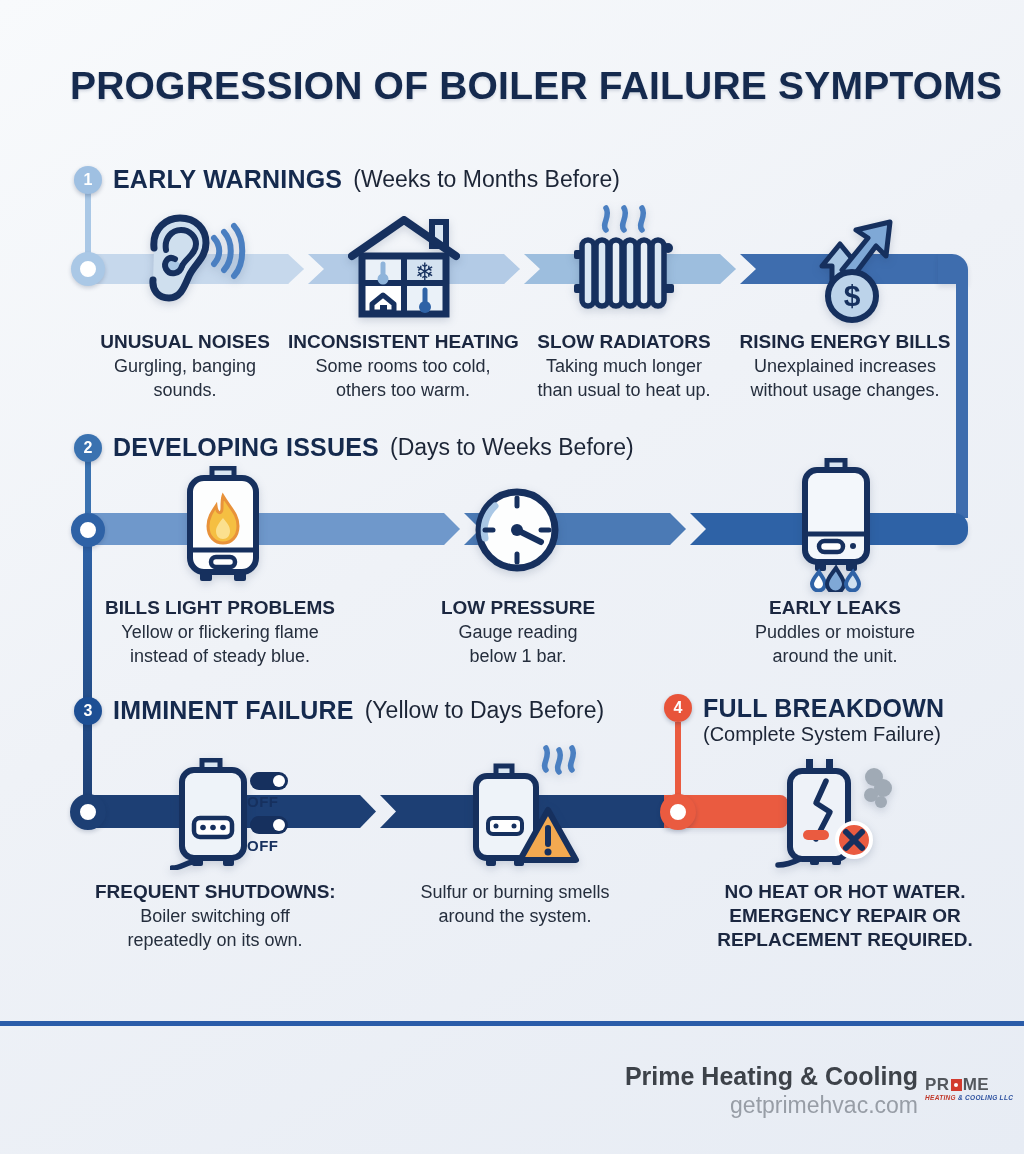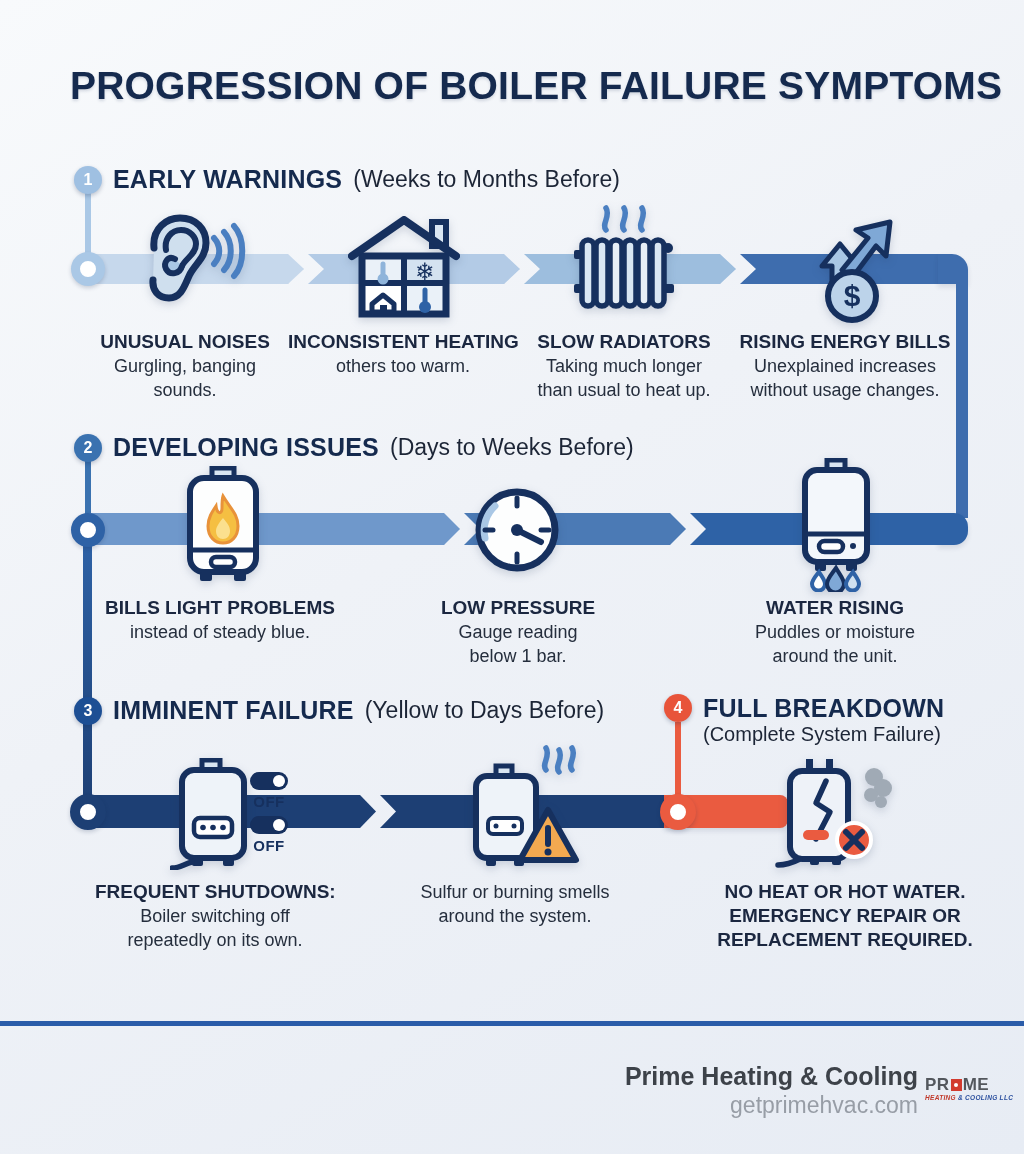--- a/index.html
+++ b/index.html
@@ -19,21 +19,21 @@
   .seg-first{clip-path:polygon(0 0,calc(100% - 16px) 0,100% 50%,calc(100% - 16px) 100%,0 100%);}
   .seg-mid{clip-path:polygon(0 0,calc(100% - 16px) 0,100% 50%,calc(100% - 16px) 100%,0 100%,16px 50%);}
   .seg-last{clip-path:polygon(0 0,100% 0,100% 100%,0 100%,16px 50%);}
   .node{position:absolute;border-radius:50%;background:#fff;z-index:4;box-shadow:0 2px 4px rgba(20,40,80,.2);}
   .icon{position:absolute;z-index:5;filter:drop-shadow(0 3px 4px rgba(30,50,90,.18));}
   .item{position:absolute;text-align:center;z-index:6;}
   .item-title{font-size:19px;font-weight:700;color:#1b2740;line-height:24px;white-space:nowrap;}
   .item-desc{font-size:18px;color:#252e3d;line-height:24px;white-space:nowrap;}
   .toggle{position:absolute;width:38px;height:18px;background:#16305e;border-radius:10px;z-index:6;}
   .toggle::after{content:"";position:absolute;right:3px;top:3px;width:12px;height:12px;border-radius:50%;background:#fff;}
-  .off-label{position:absolute;width:44px;text-align:center;font-size:15px;font-weight:700;
+  .off-label{position:absolute;width:44px;text-align:left;font-size:15px;font-weight:700;
              letter-spacing:.5px;color:#16305e;z-index:6;}
   .divider{left:0;top:1021px;width:1024px;height:5px;background:#2a5ca9;}
   .footer-text{left:540px;top:1062px;width:378px;text-align:right;}
   .footer-company{font-size:25px;font-weight:700;color:#3d4249;line-height:29px;}
   .footer-site{font-size:23px;color:#979da6;line-height:28px;}
   .logo{left:925px;top:1076px;width:86px;}
   .logo-top{display:flex;align-items:center;font-weight:700;font-size:17px;
             color:#53575d;letter-spacing:.5px;line-height:17px;}
   .logo-box{width:11px;height:12px;background:#d23b2f;margin:0 1px;position:relative;}
   .logo-box::after{content:"";position:absolute;left:3.5px;top:4px;width:4px;height:4px;border-radius:50%;background:#fff;}
@@ -119,20 +119,21 @@
     <text x="60" y="96" font-size="30" font-weight="bold" text-anchor="middle" fill="#16305e">$</text>
   </svg>
 
   <div class="item" style="left:75px;top:330px;width:220px;">
     <div class="item-title">UNUSUAL NOISES</div>
     <div class="item-desc">Gurgling, banging</div>
     <div class="item-desc">sounds.</div>
   </div>
   <div class="item" style="left:288px;top:330px;width:230px;">
     <div class="item-title">INCONSISTENT HEATING</div>
+    <div class="item-desc">Some rooms too cold,</div>
     <div class="item-desc">others too warm.</div>
   </div>
   <div class="item" style="left:509px;top:330px;width:230px;">
     <div class="item-title">SLOW RADIATORS</div>
     <div class="item-desc">Taking much longer</div>
     <div class="item-desc">than usual to heat up.</div>
   </div>
   <div class="item" style="left:730px;top:330px;width:230px;">
     <div class="item-title">RISING ENERGY BILLS</div>
     <div class="item-desc">Unexplained increases</div>
@@ -180,29 +181,30 @@
     <circle cx="62" cy="88" r="3" fill="#16305e"></circle>
     <rect x="24" y="104" width="11" height="9" rx="2" fill="#16305e"></rect>
       <rect x="55" y="104" width="11" height="9" rx="2" fill="#16305e"></rect>
     <path d="M28 114 C31 119 34 122 34 126 A6.5 6.5 0 1 1 21 126 C21 122 24 119 28 114 Z" fill="#fdfefe" stroke="#2e62a6" stroke-width="4"></path>
     <path d="M45 110 C49 117 53 121 53 126 A8.5 8.5 0 1 1 36 126 C36 121 40 117 45 110 Z" fill="#7fa8d6" stroke="#16305e" stroke-width="4"></path>
     <path d="M62 114 C65 119 68 122 68 126 A6.5 6.5 0 1 1 55 126 C55 122 58 119 62 114 Z" fill="#cfe0f0" stroke="#2e62a6" stroke-width="4"></path>
   </svg>
 
   <div class="item" style="left:95px;top:596px;width:250px;">
     <div class="item-title">BILLS LIGHT PROBLEMS</div>
+    <div class="item-desc">Yellow or flickering flame</div>
     <div class="item-desc">instead of steady blue.</div>
   </div>
   <div class="item" style="left:403px;top:596px;width:230px;">
     <div class="item-title">LOW PRESSURE</div>
     <div class="item-desc">Gauge reading</div>
     <div class="item-desc">below 1 bar.</div>
   </div>
   <div class="item" style="left:720px;top:596px;width:230px;">
-    <div class="item-title">WATER RISING</div>
+    <div class="item-title">EARLY LEAKS</div>
     <div class="item-desc">Puddles or moisture</div>
     <div class="item-desc">around the unit.</div>
   </div>
 
   <div class="abs sec-header" style="left:74px;top:696px;">
     <div class="badge" style="background:#1d4f94;">3</div>
     <span class="sec-title">IMMINENT FAILURE</span>
     <span class="sec-time">(Yellow to Days Before)</span>
   </div>
   <div class="abs" style="left:664px;top:694px;display:flex;gap:11px;z-index:7;">

